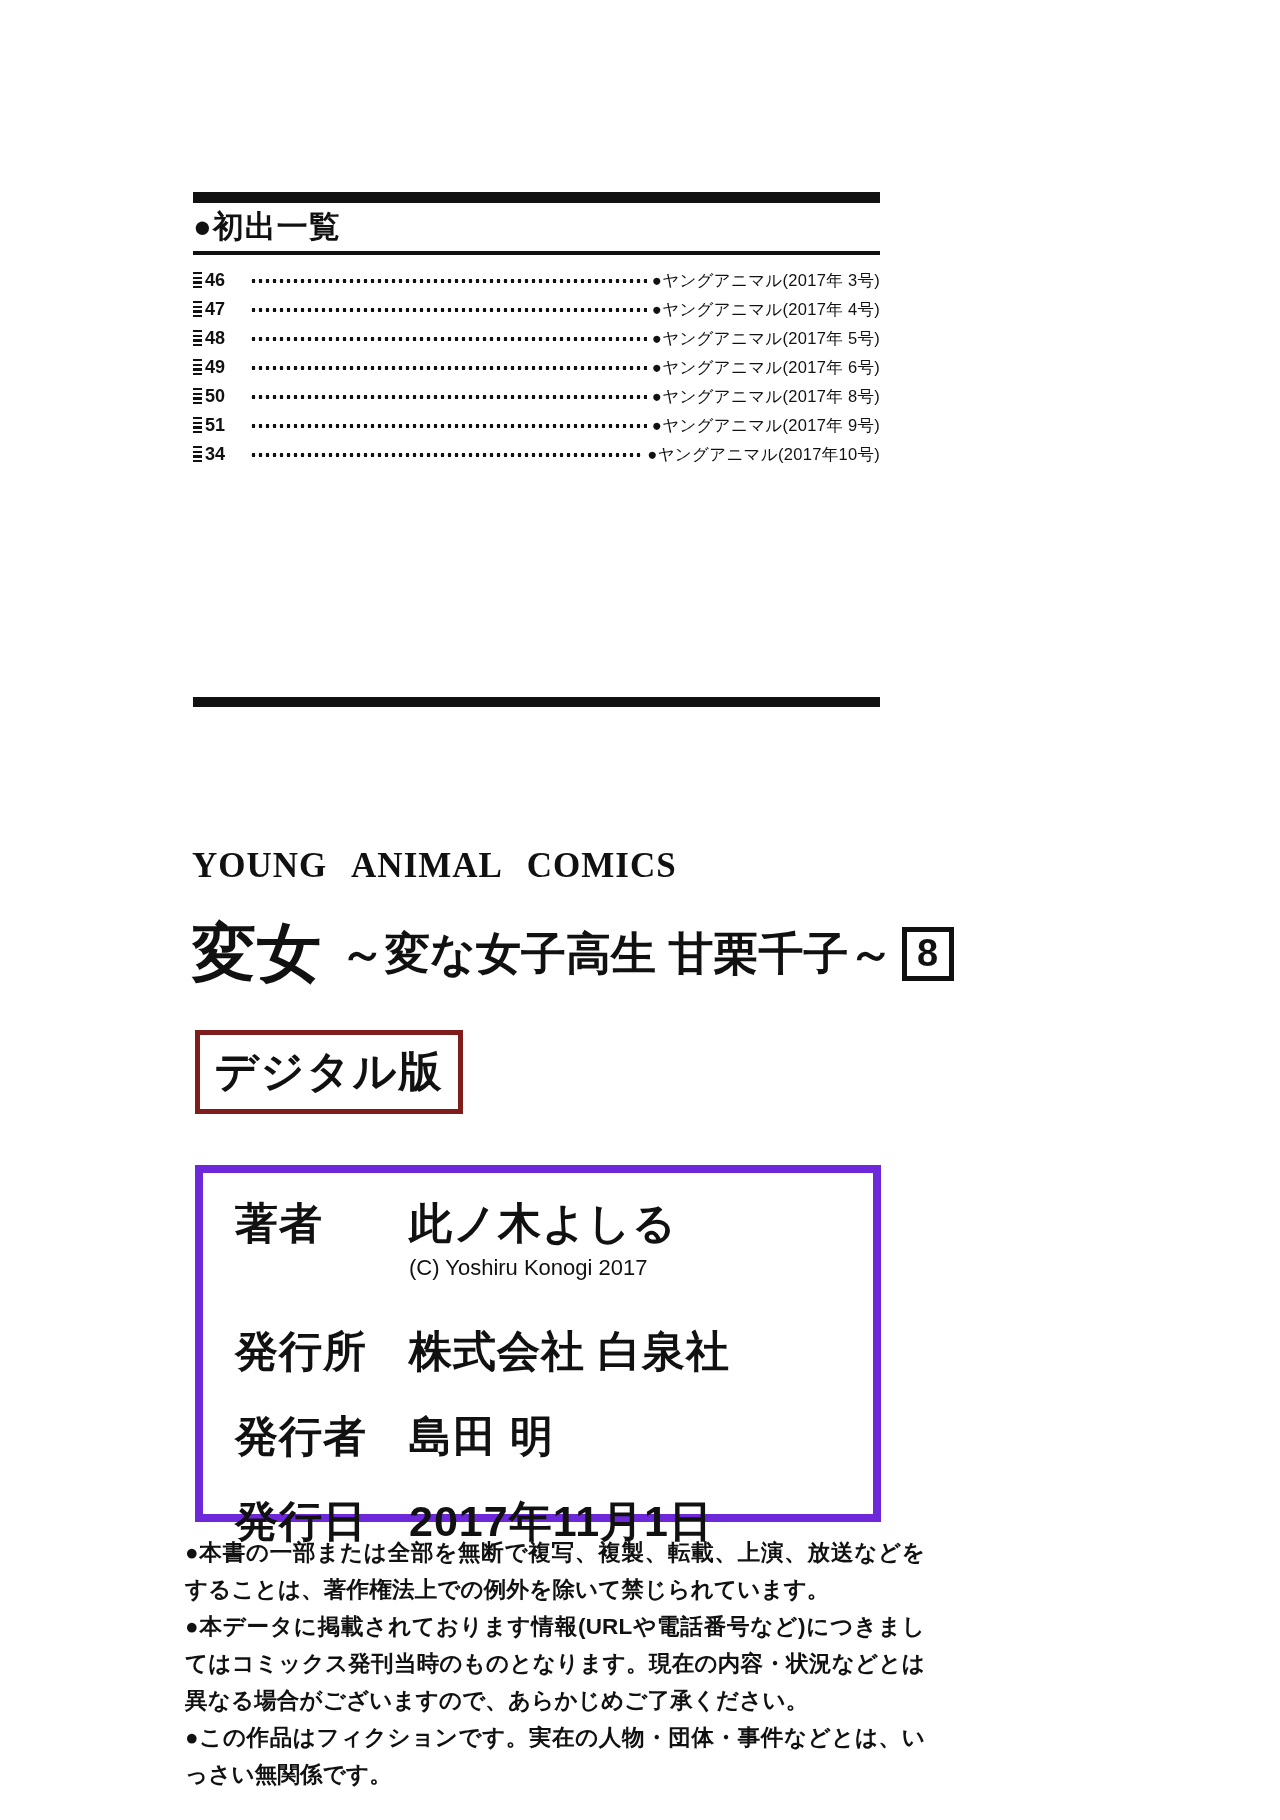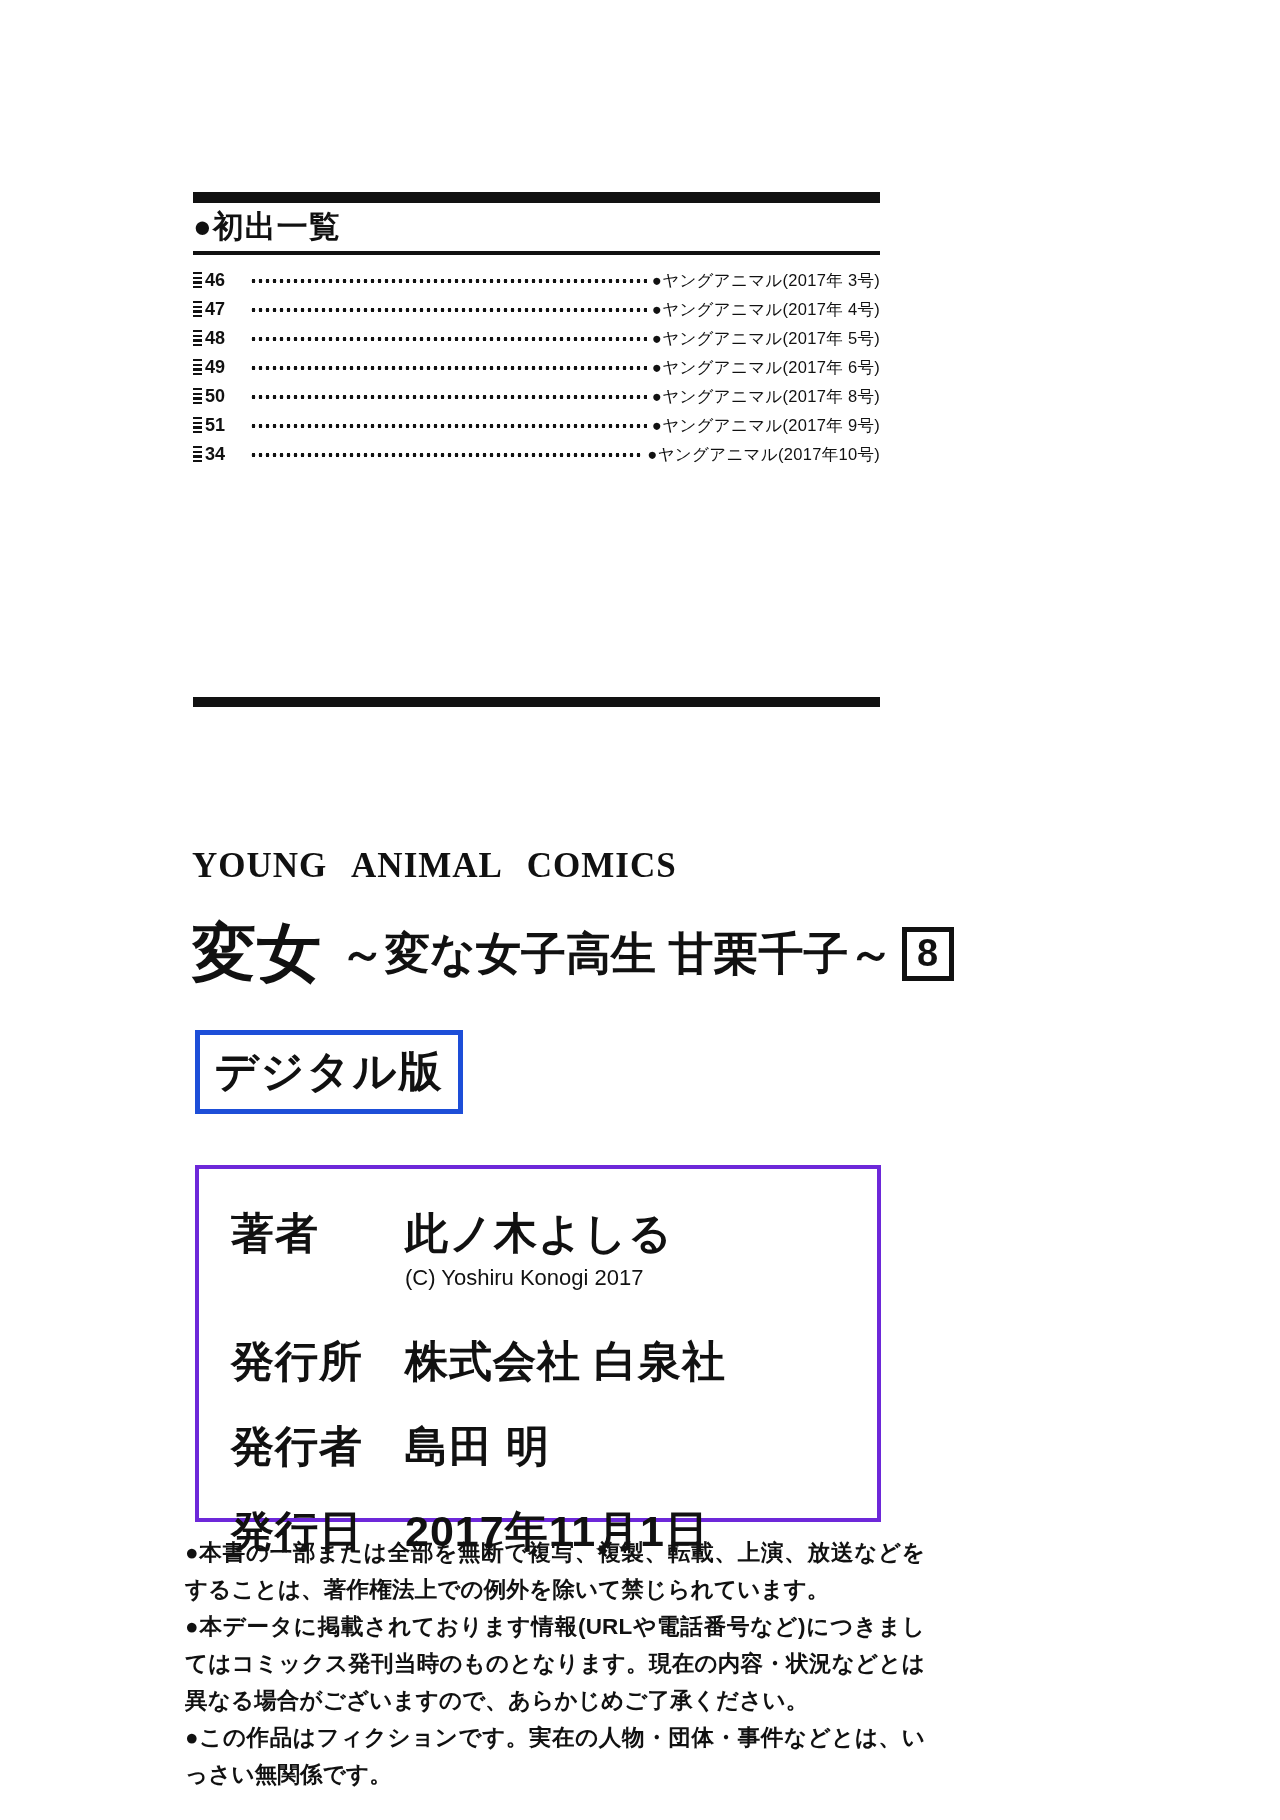--- a/index.html
+++ b/index.html
@@ -34,26 +34,26 @@
          font-size:35px; letter-spacing:1px; word-spacing:16px; }
   .title-line { margin-top:24px; display:flex; align-items:center; }
   .t-main { font-size:64px; font-weight:900; letter-spacing:1px; }
   .t-sub { font-size:45px; font-weight:700; margin-left:18px; }
   .vol-box { margin-left:8px; width:52px; height:54px; border:5px solid #111;
              display:flex; align-items:center; justify-content:center;
              font-size:38px; font-weight:800; }
 
   
   .edition-box { position:absolute; left:195px; top:1030px; width:268px; height:84px;
-                 border:5px solid #1d4ed8; display:flex; align-items:center; justify-content:center; }
+                 border:5px solid #7f1d1d; display:flex; align-items:center; justify-content:center; }
   .edition-box span { font-size:43px; font-weight:700; letter-spacing:2px; }
 
   
   .credits-box { position:absolute; left:195px; top:1165px; width:686px; height:357px;
-                 border:4px solid #6d28d9; padding:36px 0 0 32px; }
+                 border:8px solid #6d28d9; padding:22px 0 0 32px; }
   .credit-row { display:flex; font-size:43px; font-weight:600; letter-spacing:1px; }
   .credit-label { flex:none; width:174px; }
   .credit-note { margin-left:174px; font-size:22px; font-weight:500; letter-spacing:0;
                  margin-top:2px; margin-bottom:42px; }
   .credit-row.r2 { margin-bottom:27px; }
   .credit-row.r3 { margin-bottom:27px; }
 
   
   .notices { position:absolute; left:185px; top:1534px; width:740px;
              font-size:22.5px; line-height:37px; font-weight:600; letter-spacing:0.2px;

